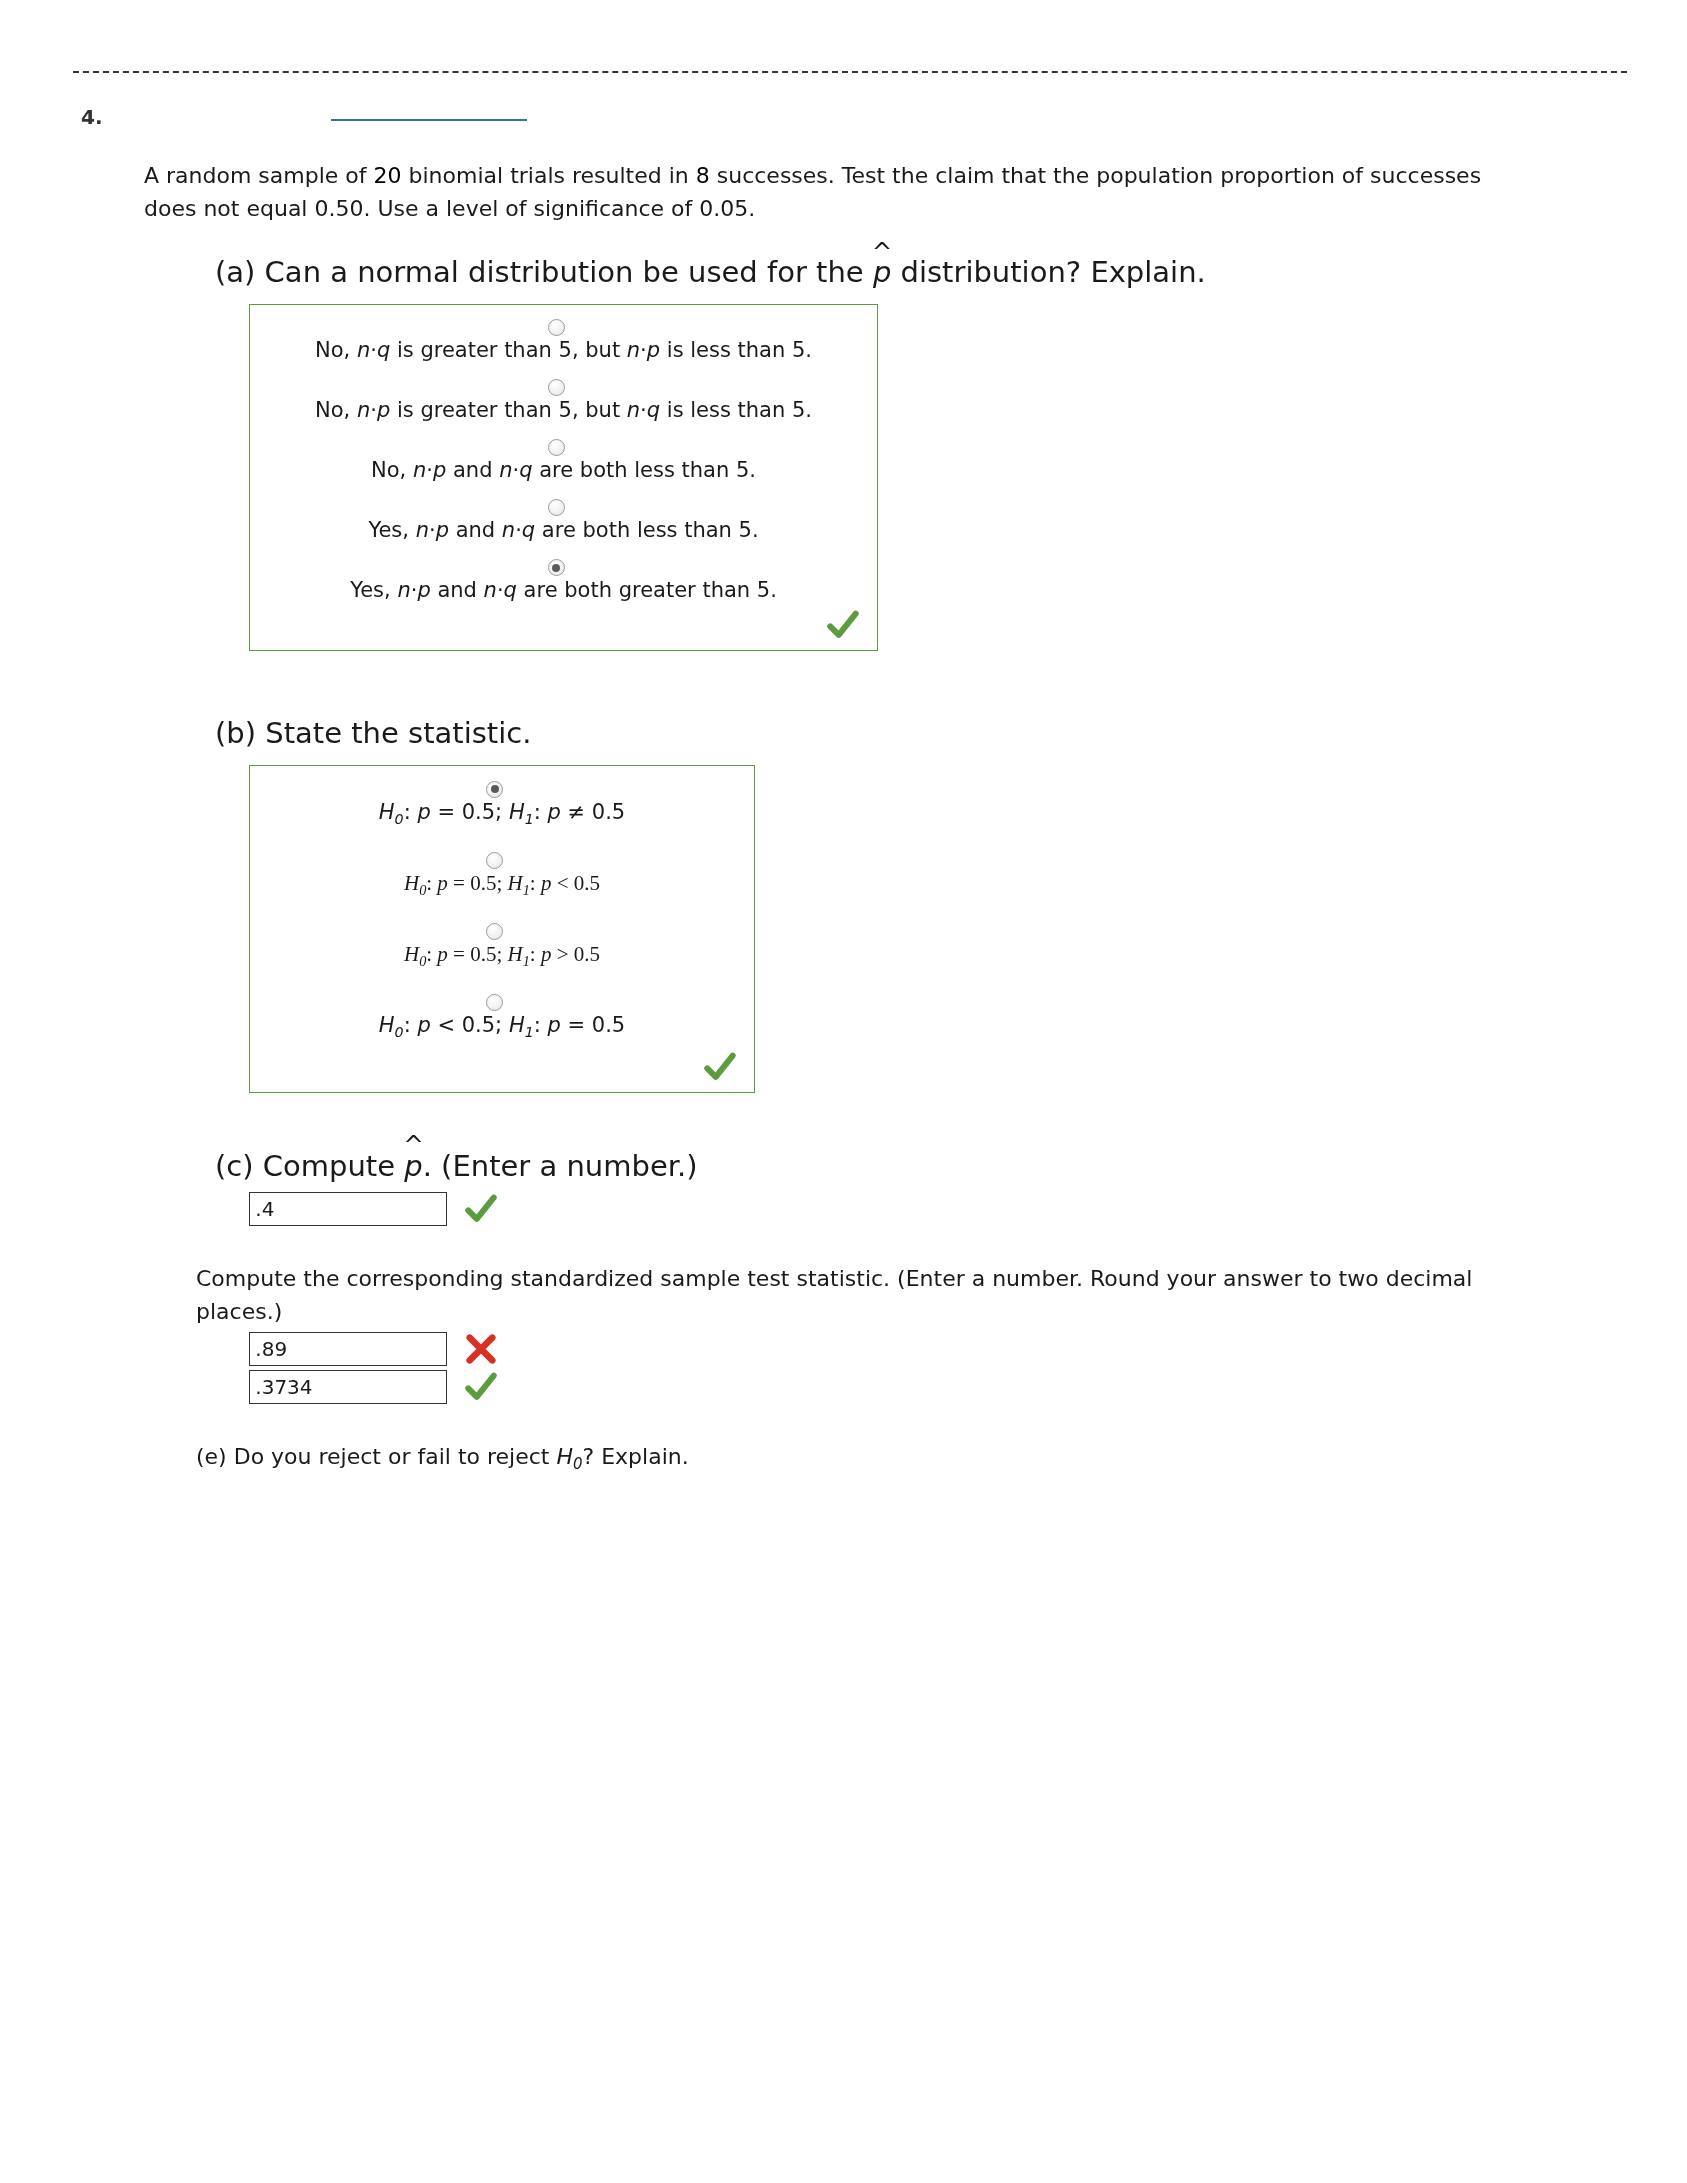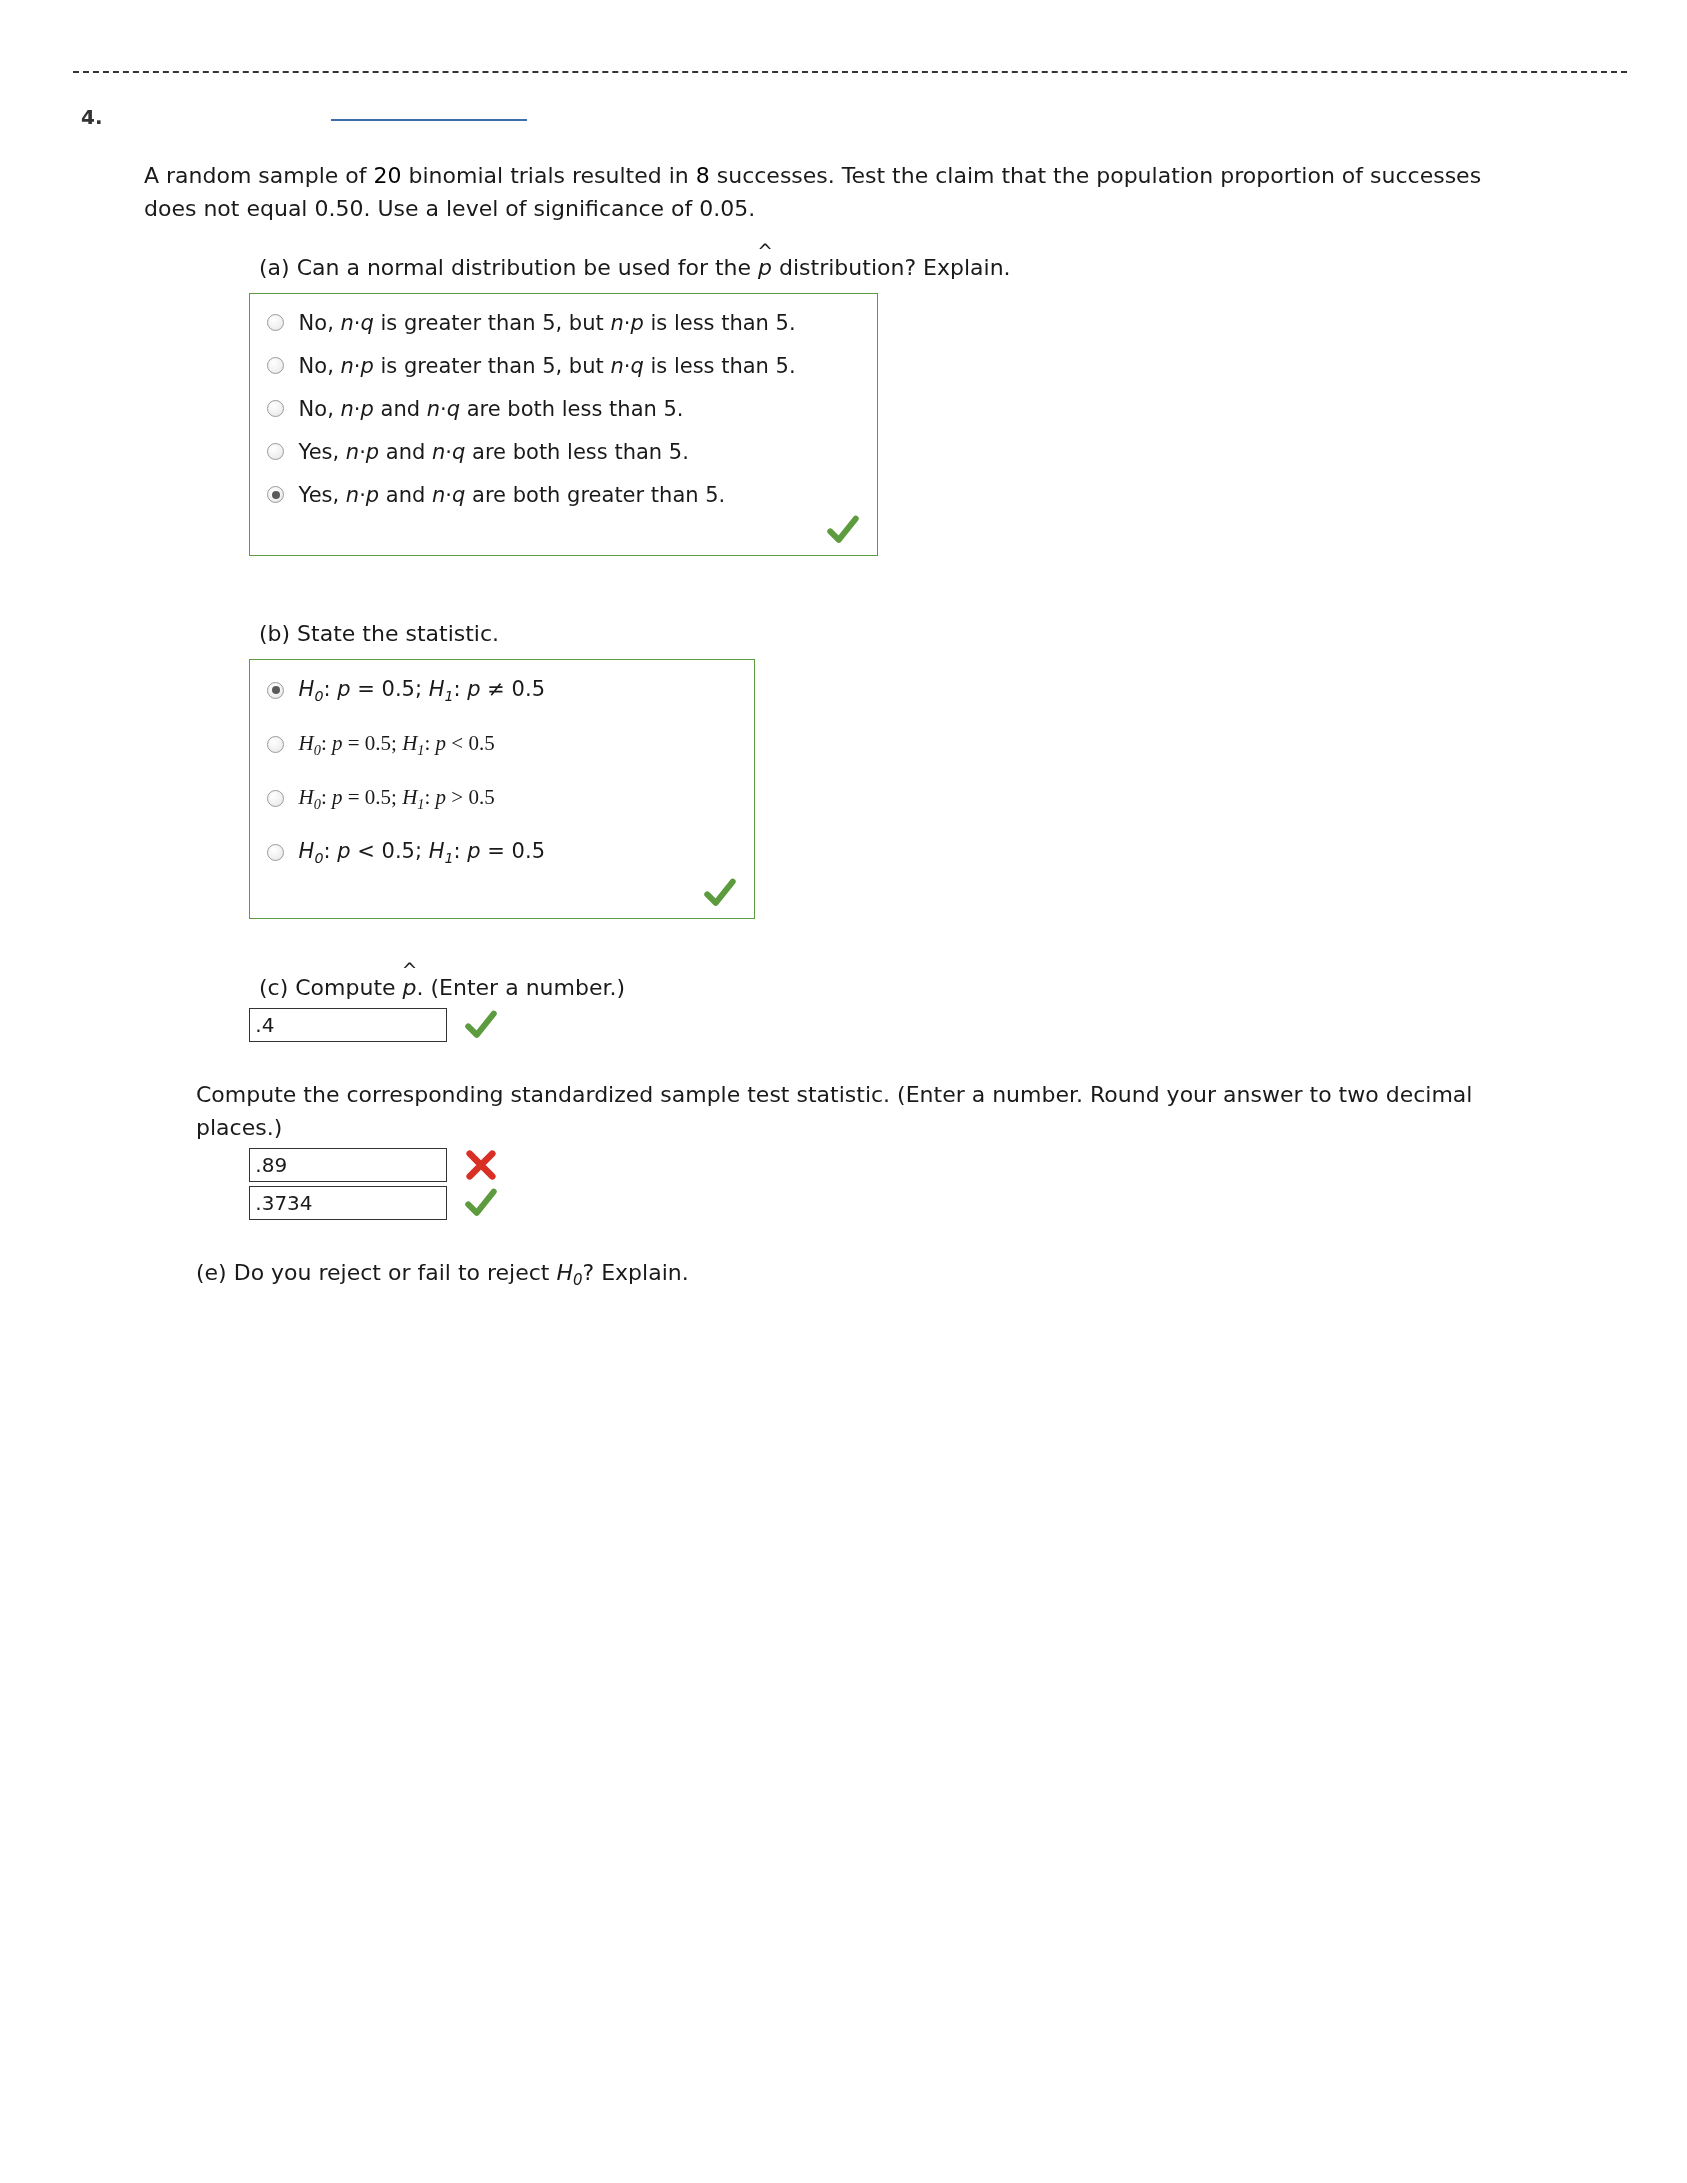--- a/index.html
+++ b/index.html
@@ -55,43 +55,44 @@
   .stem {
     font-size: 22px;
     line-height: 1.52;
     color: #1a1a1a;
     width: 1350px;
   }
   .num-red {
     color: #000000;
   }
   .part {
-    font-size: 22px;
+    font-size: 29px;
     line-height: 1.5;
     margin-top: 25px;
-    margin-left: 115px;
+    margin-left: 71px;
     color: #1a1a1a;
   }
   .answerbox {
     margin-left: 105px;
     margin-top: 9.3px;
     border: 1.3px solid #5c9b3e;
     box-sizing: border-box;
     position: relative;
     padding: 14.6px 17px 42px 17px;
     display: inline-block;
     background: #fff;
   }
   .choice {
     display: flex;
     align-items: center;
     margin: 0 0 14.6px 0;
     font-size: 21px;
     line-height: 1.35;
     white-space: nowrap;
+    flex-direction: column;
   }
   .choice:last-of-type {
     margin-bottom: 4px;
   }
   .radio {
     width: 17px;
     height: 17px;
     border-radius: 50%;
     border: 1.3px solid #9a9a9a;
     background: radial-gradient(circle at 38% 32%, #ffffff 0%, #f0f0f0 60%, #e2e2e2 100%);

